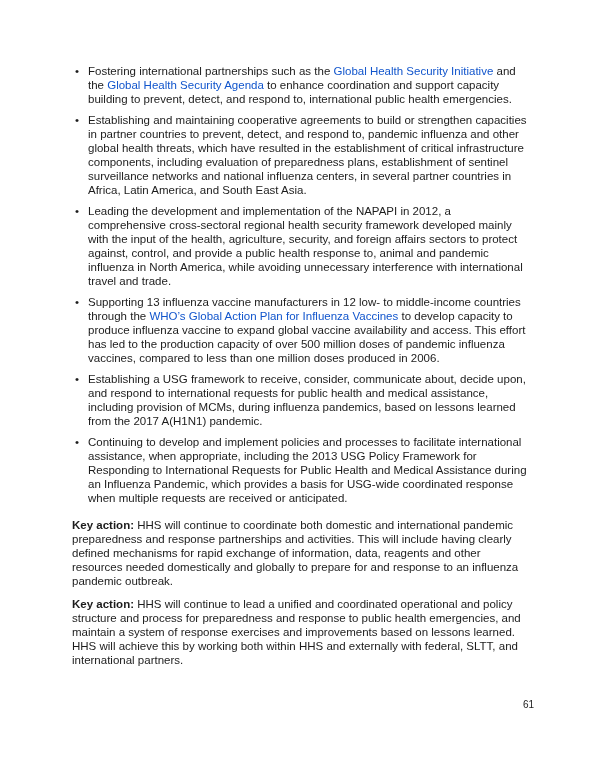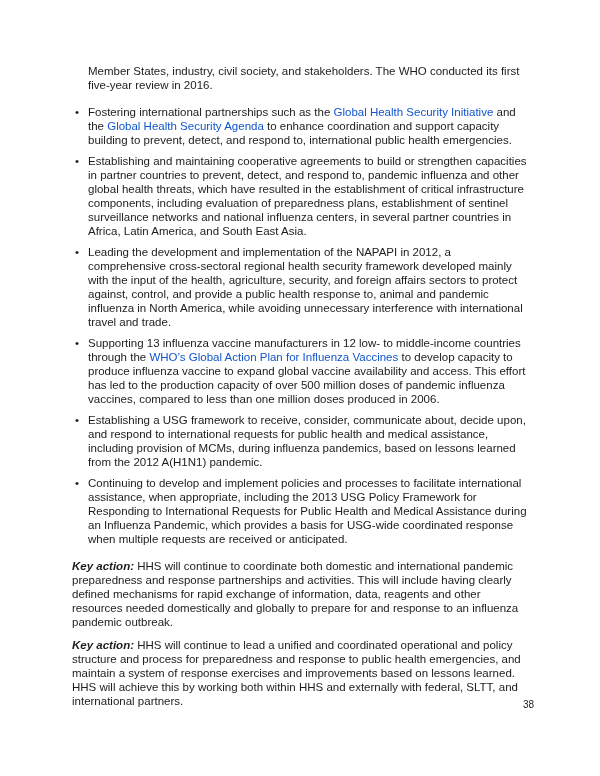--- a/index.html
+++ b/index.html
@@ -33,35 +33,34 @@
     flex: 0 0 16px;
     width: 16px;
     text-indent: 3px;
   }
   .btext { flex: 1; }
   .link {
     color: #1155CC;
     cursor: pointer;
   }
   .ka { margin-bottom: 9px; }
-  .ka b { font-weight: bold; font-style: italic; }
+  .ka b { font-weight: bold; }
   .page-number {
     position: absolute;
     top: 698px;
     right: 66px;
     font-size: 10px;
     color: #1c1c1c;
   }
 </style>
 </head>
 <body>
 
 <div class="page" style="color: rgb(28, 28, 28);">
 
-  <p class="indent">Member States, industry, civil society, and stakeholders. The WHO conducted its first five-year review in 2016.</p>
 
   <div class="bullet">
     <span class="glyph">•</span>
     <div class="btext"><span>Fostering international partnerships such as the </span><a class="link" style="color: rgb(17, 85, 204);">Global Health Security Initiative</a><span> and the </span><a class="link" style="color: rgb(17, 85, 204);">Global Health Security Agenda</a><span> to enhance coordination and support capacity building to prevent, detect, and respond to, international public health emergencies.</span></div>
   </div>
 
   <div class="bullet">
     <span class="glyph">•</span>
     <div class="btext">Establishing and maintaining cooperative agreements to build or strengthen capacities in partner countries to prevent, detect, and respond to, pandemic influenza and other global health threats, which have resulted in the establishment of critical infrastructure components, including evaluation of preparedness plans, establishment of sentinel surveillance networks and national influenza centers, in several partner countries in Africa, Latin America, and South East Asia.</div>
   </div>
@@ -71,27 +70,27 @@
     <div class="btext">Leading the development and implementation of the NAPAPI in 2012, a comprehensive cross-sectoral regional health security framework developed mainly with the input of the health, agriculture, security, and foreign affairs sectors to protect against, control, and provide a public health response to, animal and pandemic influenza in North America, while avoiding unnecessary interference with international travel and trade.</div>
   </div>
 
   <div class="bullet">
     <span class="glyph">•</span>
     <div class="btext"><span>Supporting 13 influenza vaccine manufacturers in 12 low- to middle-income countries through the </span><a class="link" style="color: rgb(17, 85, 204);">WHO’s Global Action Plan for Influenza Vaccines </a><span>to develop capacity to produce influenza vaccine to expand global vaccine availability and access. This effort has led to the production capacity of over 500 million doses of pandemic influenza vaccines, compared to less than one million doses produced in 2006.</span></div>
   </div>
 
   <div class="bullet">
     <span class="glyph">•</span>
-    <div class="btext">Establishing a USG framework to receive, consider, communicate about, decide upon, and respond to international requests for public health and medical assistance, including provision of MCMs, during influenza pandemics, based on lessons learned from the 2012 A(H1N1) pandemic.</div>
+    <div class="btext">Establishing a USG framework to receive, consider, communicate about, decide upon, and respond to international requests for public health and medical assistance, including provision of MCMs, during influenza pandemics, based on lessons learned from the 2017 A(H1N1) pandemic.</div>
   </div>
 
   <div class="bullet">
     <span class="glyph">•</span>
     <div class="btext">Continuing to develop and implement policies and processes to facilitate international assistance, when appropriate, including the 2013 USG Policy Framework for Responding to International Requests for Public Health and Medical Assistance during an Influenza Pandemic, which provides a basis for USG-wide coordinated response when multiple requests are received or anticipated.</div>
   </div>
 
   <p class="ka" style="margin-top:13px;"><b>Key action:</b> <span>HHS will continue to coordinate both domestic and international pandemic preparedness and response partnerships and activities. This will include having clearly defined mechanisms for rapid exchange of information, data, reagents and other resources needed domestically and globally to prepare for and response to an influenza pandemic outbreak.</span></p>
 
   <p class="ka"><b>Key action:</b> <span>HHS will continue to lead a unified and coordinated operational and policy structure and process for preparedness and response to public health emergencies, and maintain a system of response exercises and improvements based on lessons learned.  HHS will achieve this by working both within HHS and externally with federal, SLTT, and international partners.</span></p>
 
-  <div class="page-number">38</div>
+  <div class="page-number">61</div>
 
 </div>
 
 </body></html>

